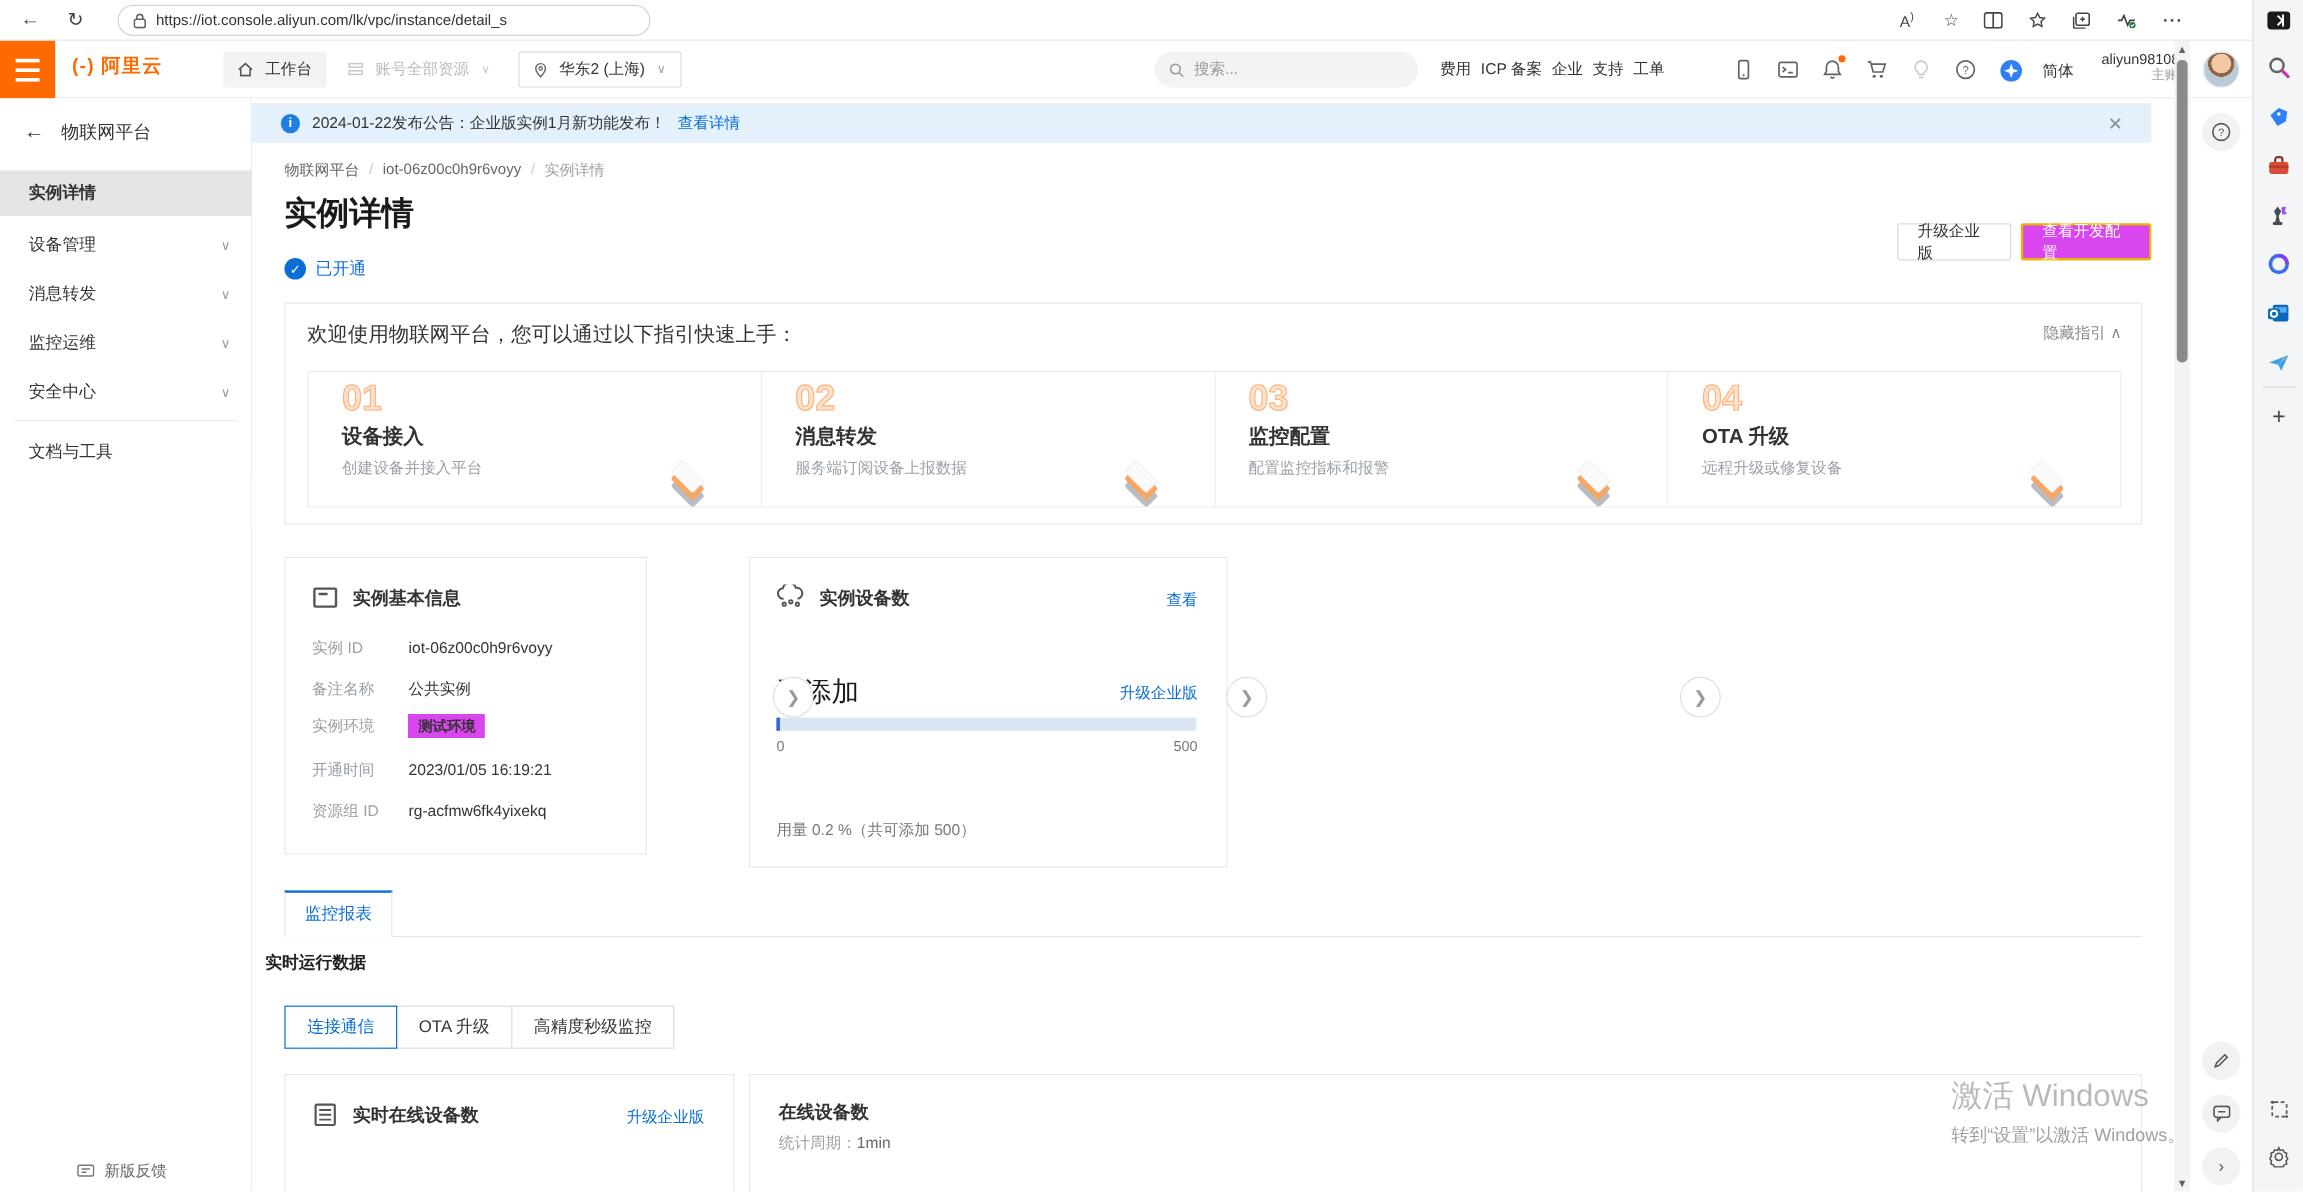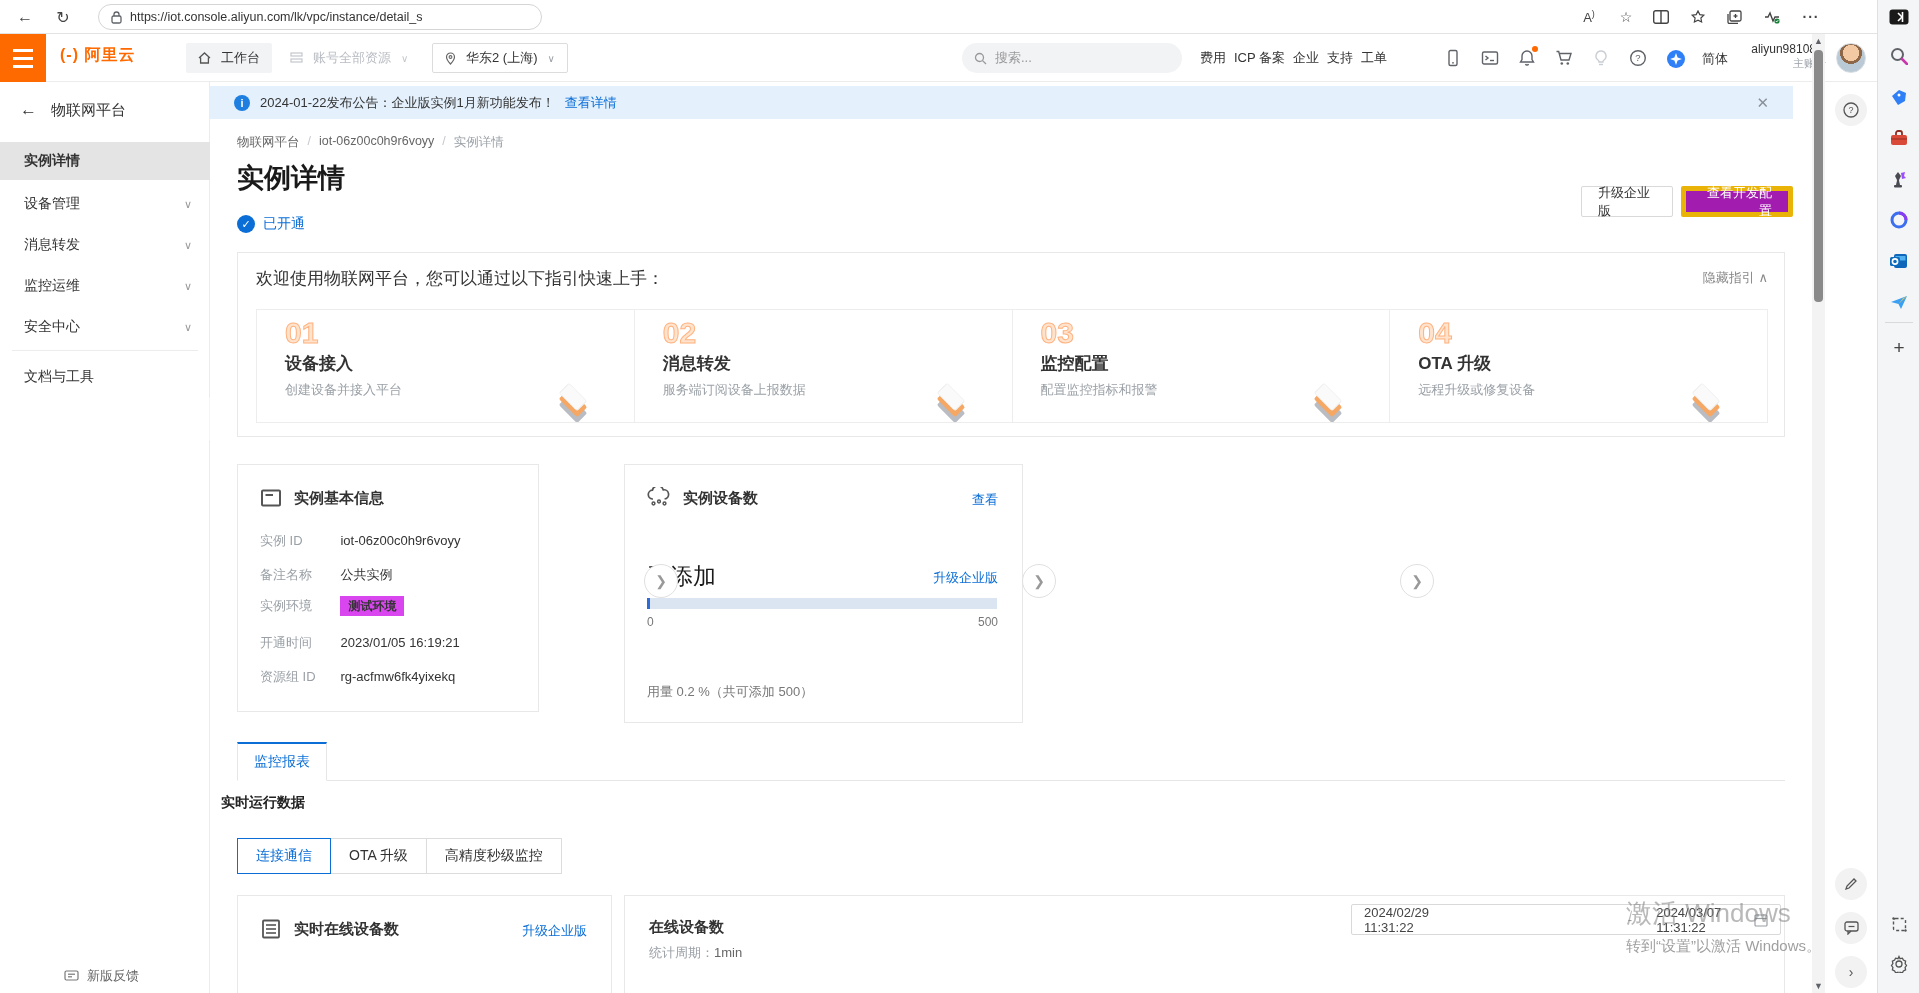--- a/index.html
+++ b/index.html
@@ -56,21 +56,21 @@
   .breadcrumb { position:absolute; left:27px; top:52px; font-size:12.5px; color:#666; display:flex; gap:8px; }
   .breadcrumb .sep { color:#c5c9ce; }
   .breadcrumb .cur { color:#9aa0a6; }
 
   .page-title { position:absolute; left:27px; top:78px; font-size:27px; font-weight:bold; color:#1a1a1a; }
   .status { position:absolute; left:27px; top:133px; display:flex; align-items:center; gap:8px; font-size:14px; color:#0b6ed6; }
   .check-circle { width:18px; height:18px; border-radius:50%; background:#0b6ed6; color:#fff; font-size:11px; display:flex; align-items:center; justify-content:center; }
   .hd-btns { position:absolute; top:104px; left:1371px; display:flex; gap:8px; }
   .btn { height:31px; padding:0 16px; font-size:13px; display:flex; align-items:center; justify-content:center; cursor:pointer; border-radius:2px; }
   .btn.default { background:#fff; border:1px solid #d9d9d9; color:#333; }
-  .btn.primary { background:#a21caf; color:#fff; border:5px solid #eab308;text-align:right; }
+  .btn.primary { background:#d946ef; color:#fff; border:2px solid #eab308; }
 
   
   .guide { position:absolute; left:27px; top:170px; width:1548px; height:185px; background:#fff; border:1px solid #e8e8e8; }
   .guide-welcome { position:absolute; left:18px; top:14px; font-size:17px; color:#333; }
   .guide-hide { position:absolute; right:16px; top:16px; font-size:13px; color:#888; cursor:pointer; }
   .gcards { position:absolute; left:18px; top:56px; width:1512px; height:114px; border:1px solid #ededed; display:flex; }
   .gcard { position:relative; flex:1 1 0; border-right:1px solid #ededed; padding:8px 0 0 28px; overflow:hidden; }
   .gcard:last-child { border-right:none; }
   .gnum { font-size:30px; font-weight:bold; line-height:1; color:#ffe3cd; -webkit-text-stroke:1px #ffb27f; }
   .gtitle { margin-top:4px; font-size:17px; font-weight:bold; color:#333; }
@@ -486,33 +486,20 @@
       </div>
       <a class="link" style="position:absolute; right:24px; top:26px; font-size:13px;">升级企业版</a>
 
     </div>
 
     <div class="card" style="left:414px; top:813px; width:1161px; height:240px;">
       <div style="position:absolute; left:24px; top:22px; font-size:15px; font-weight:bold; color:#333;">在线设备数</div>
       <div class="period" style="position:absolute; left:24px; top:48px;">
         <span>统计周期：</span><span style="color:#666;">1min</span>
       </div>
-      <div class="date-input">
-        <span>2024/02/29 11:31:22</span>
-        <span class="dash">-</span>
-        <span class="d2">2024/03/07 11:31:22</span>
-        <span class="cal">
-          <svg width="14" height="14" viewBox="0 0 14 14">
-              <rect x="1" y="2" width="12" height="11" rx="1" fill="none" stroke="#9aa0a6" stroke-width="1.2"></rect>
-              <line x1="1" y1="5.5" x2="13" y2="5.5" stroke="#9aa0a6" stroke-width="1.2"></line>
-              <line x1="4.2" y1="1" x2="4.2" y2="3.5" stroke="#9aa0a6" stroke-width="1.2"></line>
-              <line x1="9.8" y1="1" x2="9.8" y2="3.5" stroke="#9aa0a6" stroke-width="1.2"></line>
-            </svg>
-        </span>
-      </div>
     </div>
   </div>
 
   <div class="watermark">
     <div class="w1">激活 Windows</div>
     <div class="w2">转到“设置”以激活 Windows。</div>
   </div>
 
   <div class="scrollbar">
     <div class="scroll-arrow" style="top:0;">▲</div>

